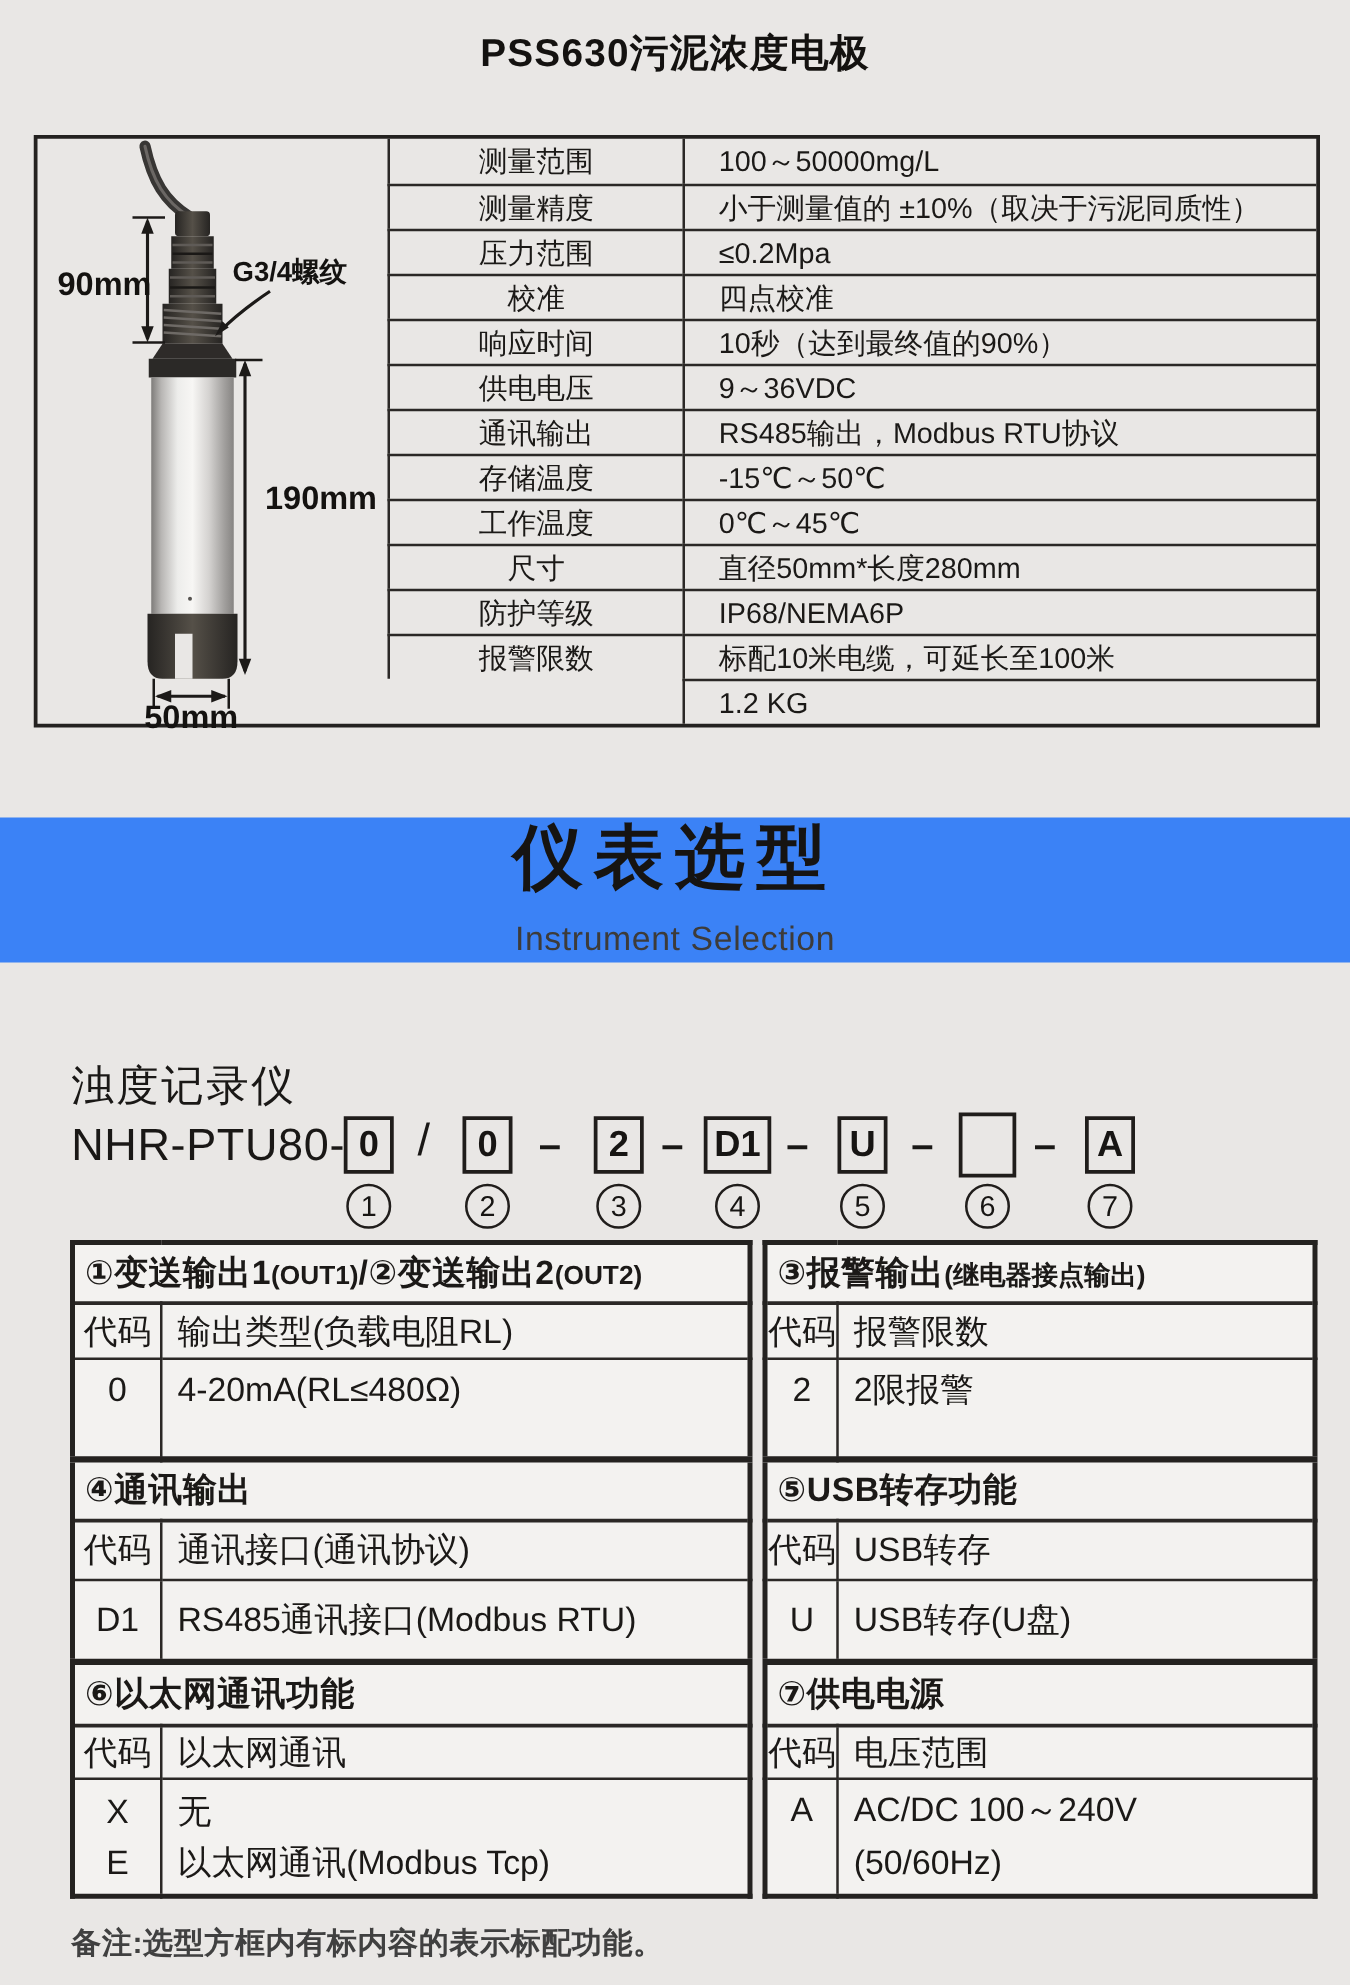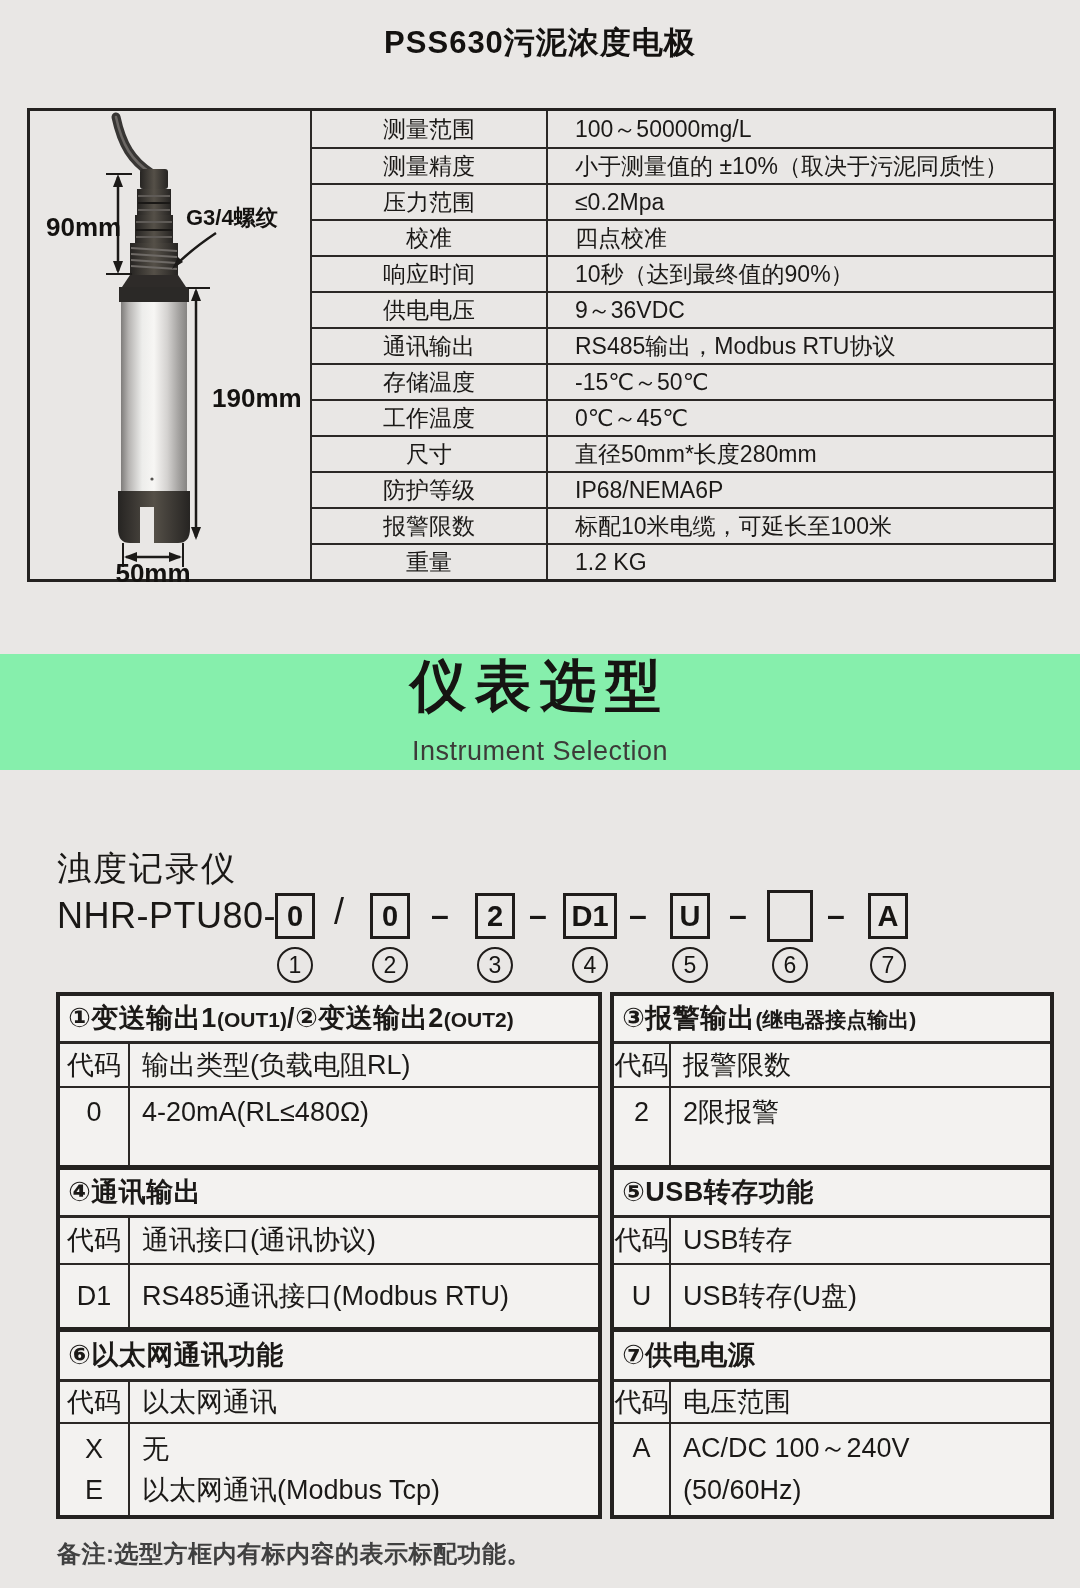--- a/index.html
+++ b/index.html
@@ -45,21 +45,21 @@
     font-size:23px;line-height:1.15;
     box-sizing:border-box;
   }
   .spec-table .c2{grid-column:2;justify-content:center;text-align:right;}
   .spec-table .c3{grid-column:3;justify-content:flex-start;padding-left:27px;padding-right:8px;}
   .spec-table .rt{border-top:2px solid var(--line);}
 
   
   .banner{
     left:0;top:654px;width:1080px;height:116px;
-    background:#86efac;
+    background:#3b82f6;
     display:flex;flex-direction:column;align-items:center;justify-content:center;
   }
   .banner-title{font-size:56px;font-weight:700;color:#161412;letter-spacing:9px;line-height:1;}
   .banner-sub{font-size:27px;color:#3d3b39;margin-top:22px;letter-spacing:0.5px;}
 
   
   .product-name{left:57px;top:846px;font-size:34px;color:#1a1816;letter-spacing:2px;}
   .code-line{left:57px;top:885px;width:980px;height:120px;}
   .code-prefix{left:0;top:10px;font-size:36px;color:#1a1816;letter-spacing:0.5px;}
   .code-box{
@@ -203,21 +203,20 @@
   <div class="c2 rt">存储温度</div>
   <div class="c3 rt">-15℃～50℃</div>
   <div class="c2 rt">工作温度</div>
   <div class="c3 rt">0℃～45℃</div>
   <div class="c2 rt">尺寸</div>
   <div class="c3 rt">直径50mm*长度280mm</div>
   <div class="c2 rt">防护等级</div>
   <div class="c3 rt">IP68/NEMA6P</div>
   <div class="c2 rt">报警限数</div>
   <div class="c3 rt">标配10米电缆，可延长至100米</div>
-  <div class="c2 rt">重量</div>
   <div class="c3 rt">1.2 KG</div>
 </div>
 
 <div class="abs banner">
   <div class="banner-title">仪表选型</div>
   <div class="banner-sub">Instrument Selection</div>
 </div>
 
 <div class="abs product-name">浊度记录仪</div>
 

